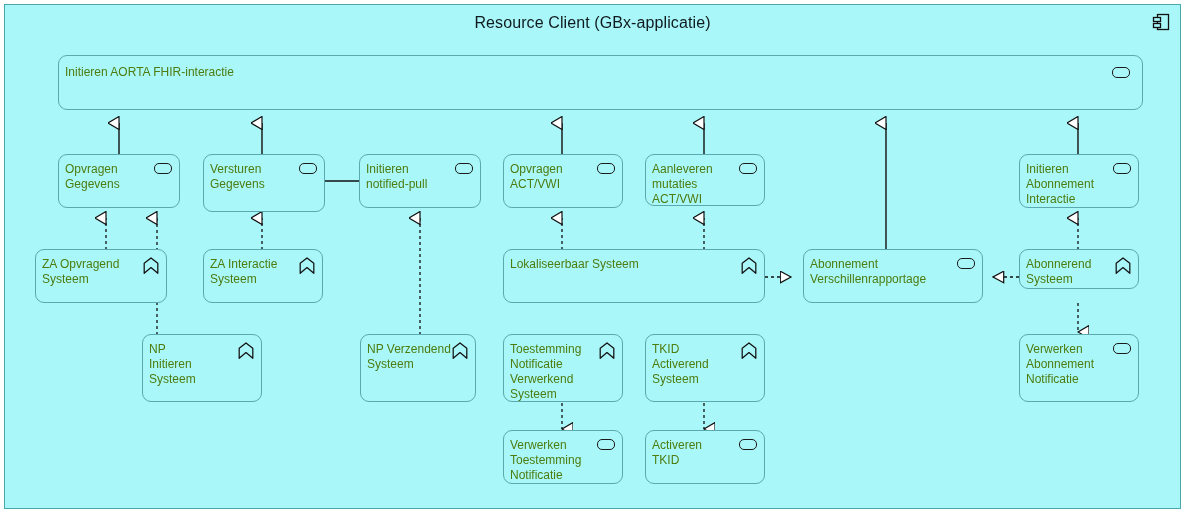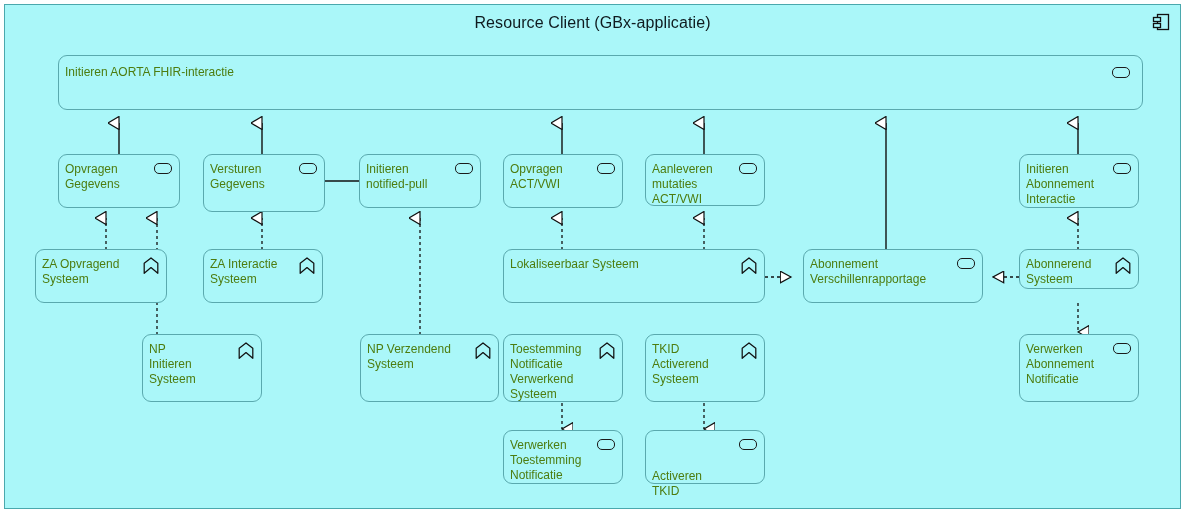--- a/index.html
+++ b/index.html
@@ -241,21 +241,21 @@
     <div class="label" style="right:18px;">NP
 Initieren
 Systeem</div>
     <div class="n-icon role">
       <svg width="16" height="17" viewBox="0 0 16 17">
         <path d="M1.2,16.3 L1.2,6.2 L8,0.9 L14.8,6.2 L14.8,16.3 L8,10.6 Z" fill="none" stroke="#111" stroke-width="1.25" stroke-linejoin="round"></path>
       </svg>
     </div>
   </div>
 
-  <div class="node" style="left:360px;top:334px;width:139px;height:68px;">
+  <div class="node" style="left:360px;top:334px;width:116px;height:68px;">
     <div class="label" style="right:18px;">NP Verzendend
 Systeem</div>
     <div class="n-icon role">
       <svg width="16" height="17" viewBox="0 0 16 17">
         <path d="M1.2,16.3 L1.2,6.2 L8,0.9 L14.8,6.2 L14.8,16.3 L8,10.6 Z" fill="none" stroke="#111" stroke-width="1.25" stroke-linejoin="round"></path>
       </svg>
     </div>
   </div>
 
   <div class="node" style="left:503px;top:334px;width:120px;height:68px;">
@@ -293,20 +293,20 @@
   <div class="node" style="left:503px;top:430px;width:120px;height:54px;">
     <div class="label" style="right:20px;">Verwerken
 Toestemming
 Notificatie</div>
     <div class="n-icon">
         <div class="svc-pill"></div>
       </div>
   </div>
 
   <div class="node" style="left:645px;top:430px;width:120px;height:54px;">
-    <div class="label" style="right:20px;margin-top:31px;">Activeren
+    <div class="label" style="right:20px;">Activeren
 TKID</div>
     <div class="n-icon">
         <div class="svc-pill"></div>
       </div>
   </div>
 
 </div>
 
 </body></html>

